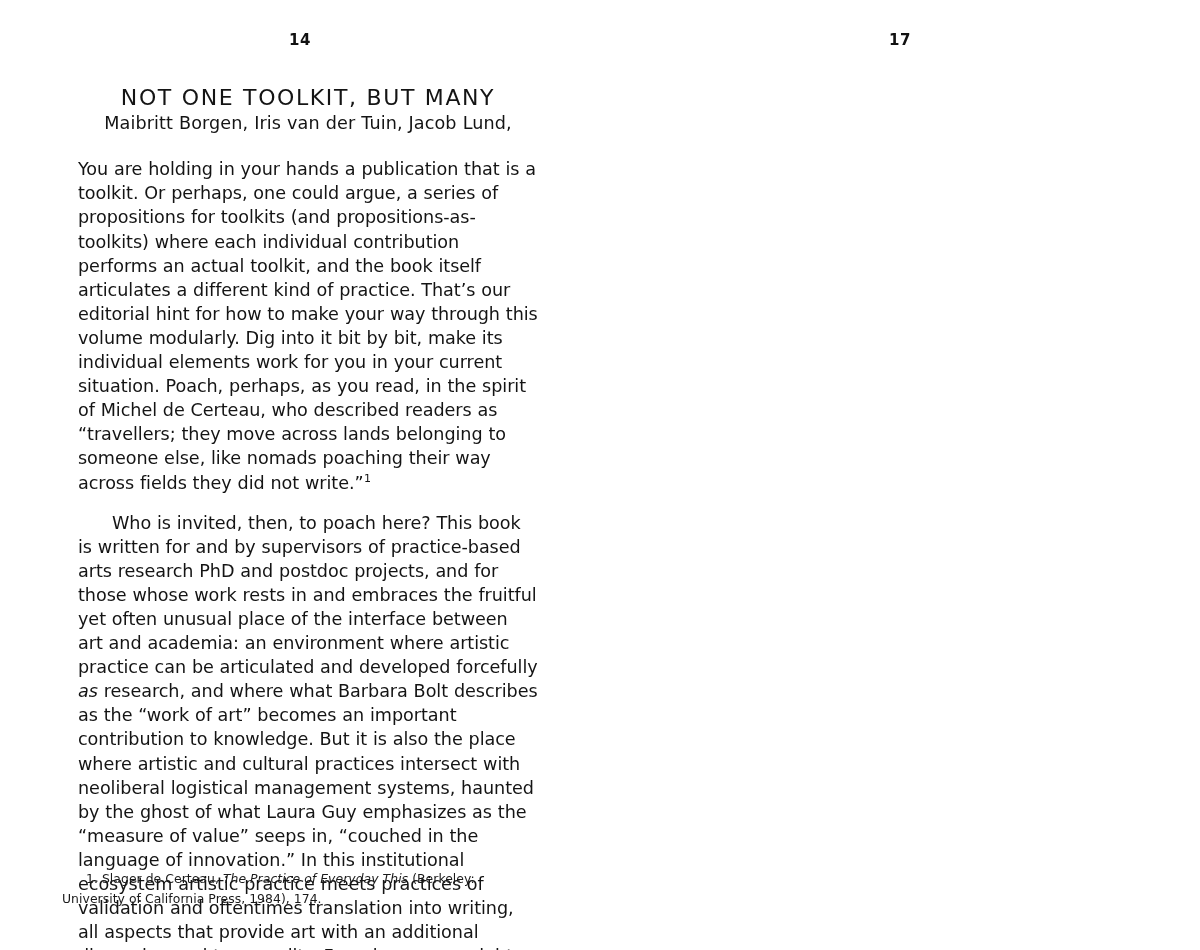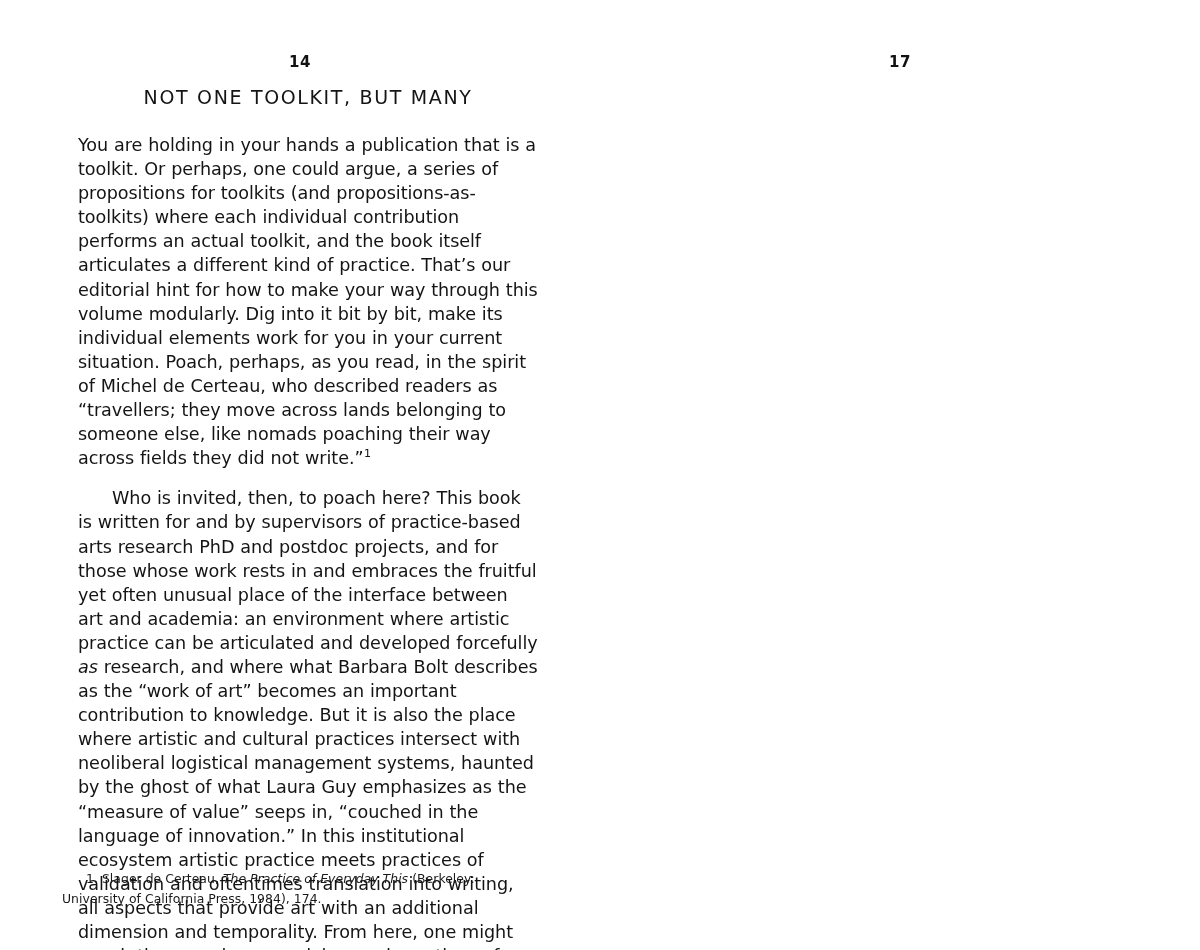--- a/index.html
+++ b/index.html
@@ -35,21 +35,20 @@
 
   .folio {
     position: absolute;
     top: 31px;
     width: 100%;
     text-align: center;
     font-size: 15px;
     font-weight: 700;
     letter-spacing: 0.5px;
     color: #111;
-    margin-top: 22px;
   }
 
   .column {
     position: absolute;
     font-size: 17.6px;
     line-height: 24.1px;
     letter-spacing: -0.05px;
     word-spacing: 0.3px;
     color: #141414;
   }
@@ -59,21 +58,21 @@
     width: 492px;
   }
 
   .title-block {
     text-align: center;
     margin: 0 0 22px 0;
     padding: 0 6px;
   }
   .title-main {
     display: block;
-    font-size: 19px;
+    font-size: 22px;
     letter-spacing: 1.6px;
     line-height: 27px;
     white-space: nowrap;
   }
   .title-authors {
     display: block;
     font-size: 17.6px;
     line-height: 24.3px;
     letter-spacing: 0.1px;
   }
@@ -112,20 +111,21 @@
 <div class="spread">
 
   <div class="page page-left">
 
     <div class="folio">14</div>
 
     <div class="column col-left">
 
       <div class="title-block">
         <span class="title-main">NOT ONE TOOLKIT, BUT MANY</span>
+        <span class="title-authors">Maibritt Borgen, Iris van der Tuin, Jacob Lund,</span>
       </div>
 
       <p class="para"><span>You are holding in your hands a publication that is a toolkit. Or perhaps, one could argue, a series of propositions for toolkits (and propositions-as-toolkits) where each individual contribution performs an actual toolkit, and the book itself articulates a different kind of practice. That’s our editorial hint for how to make your way through this volume modularly. Dig into it bit by bit, make its individual elements work for you in your current situation. Poach, perhaps, as you read, in the spirit of Michel de Certeau, who described readers as “travellers; they move across lands belonging to someone else, like nomads poaching their way across fields they did not write.”</span><sup class="fnref">1</sup></p>
 
       <p class="para"><span>Who is invited, then, to poach here? This book is written for and by supervisors of practice-based arts research PhD and postdoc projects, and for those whose work rests in and embraces the fruitful yet often unusual place of the interface between art and academia: an environment where artistic practice can be articulated and developed forcefully </span><i>as</i><span> research, and where what Barbara Bolt describes as the “work of art” becomes an important contribution to knowledge. But it is also the place where artistic and cultural practices intersect with neoliberal logistical management systems, haunted by the ghost of what Laura Guy emphasizes as the “measure of value” seeps in, “couched in the language of innovation.” In this institutional ecosystem artistic practice meets practices of validation and oftentimes translation into writing, all aspects that provide art with an additional dimension and temporality. From here, one might poach the experiences, advice, and practices of others.</span></p>
 
     </div>
 
     <div class="footnote"><span class="fn-indent"></span><span>1.</span><span> Slager de Certeau, </span><i>The Practice of Everyday This</i><span> (Berkeley: University of California Press, 1984), 174.</span></div>
 

